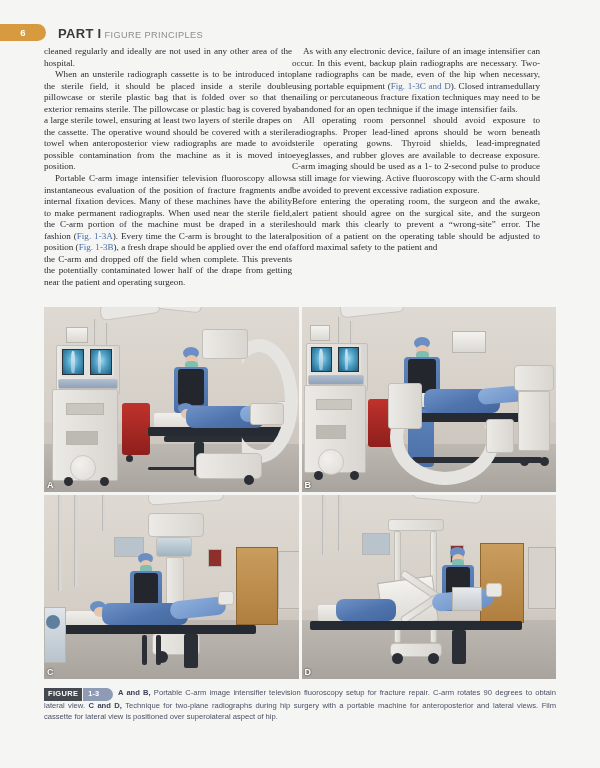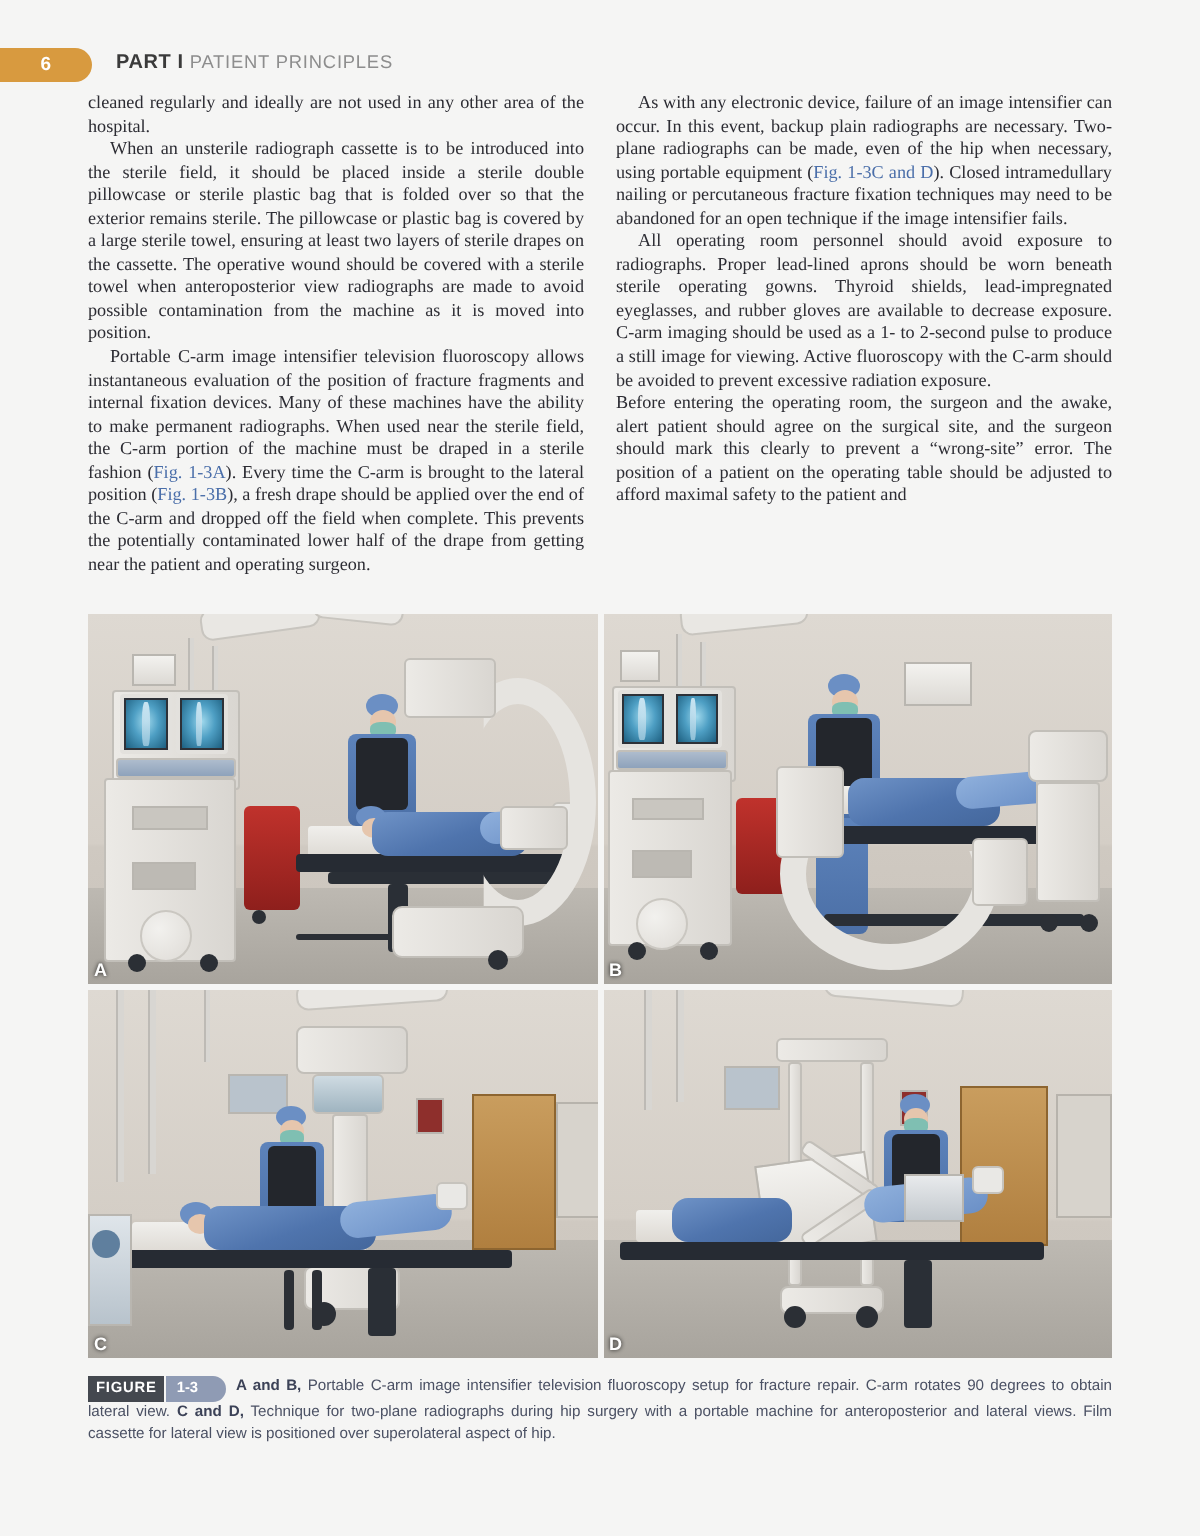--- a/index.html
+++ b/index.html
@@ -49,39 +49,37 @@
     left: 58px;
     top: 2px;
     white-space: nowrap;
     font-family: "Liberation Sans", sans-serif;
     font-size: 9px;
     letter-spacing: 0.3px;
   }
   .header-part {
     font-weight: bold;
     color: #3a3a3a;
-    font-size: 10px;
+    font-size: 13px;
   }
   .header-title {
     color: #8d8d8d;
     font-size: 9.2px;
     margin-left: 3px;
     letter-spacing: 0.4px;
   }
 
   
   .columns {
     position: absolute;
     top: 46px;
     left: 44px;
     right: 44px;
     height: 250px;
     display: flex;
-    gap: 16px;
-    justify-content: flex-end;
   }
   .col {
     width: 248px;
     font-size: 9.1px;
     line-height: 11.55px;
     color: #2c2c33;
     text-align: justify;
     text-justify: inter-word;
     hyphens: manual;
   }
@@ -199,21 +197,21 @@
   .caption b { font-weight: bold; color: #3c4257; }
 </style>
 </head>
 <body>
 
 <div class="page">
 
   <div class="header">
     <div class="page-tab">6</div>
     <div class="header-text">
-      <span class="header-part">PART I</span><span class="header-title">PATIENT PRINCIPLES</span>
+      <span class="header-part">PART I</span><span class="header-title">FIGURE PRINCIPLES</span>
     </div>
   </div>
 
   <div class="columns">
 
     <div class="col">
       <p class="noindent">cleaned regularly and ideally are not used in any other area of the hospital.</p>
       <p>When an unsterile radiograph cassette is to be introduced into the sterile field, it should be placed inside a sterile double pillowcase or sterile plastic bag that is folded over so that the exterior remains sterile. The pillowcase or plastic bag is covered by a large sterile towel, ensuring at least two layers of sterile drapes on the cassette. The operative wound should be covered with a sterile towel when anteroposterior view radiographs are made to avoid possible contamination from the machine as it is moved into position.</p>
       <p><span>Portable C-arm image intensifier television fluoroscopy allows instantaneous evaluation of the position of fracture fragments and internal fixation devices. Many of these machines have the ability to make permanent radiographs. When used near the sterile field, the C-arm portion of the machine must be draped in a sterile fashion (</span><span class="figref">Fig. 1-3A</span><span>). Every time the C-arm is brought to the lateral position (</span><span class="figref">Fig. 1-3B</span><span>), a fresh drape should be applied over the end of the C-arm and dropped off the field when complete. This prevents the potentially contaminated lower half of the drape from getting near the patient and operating surgeon.</span></p>
     </div>

